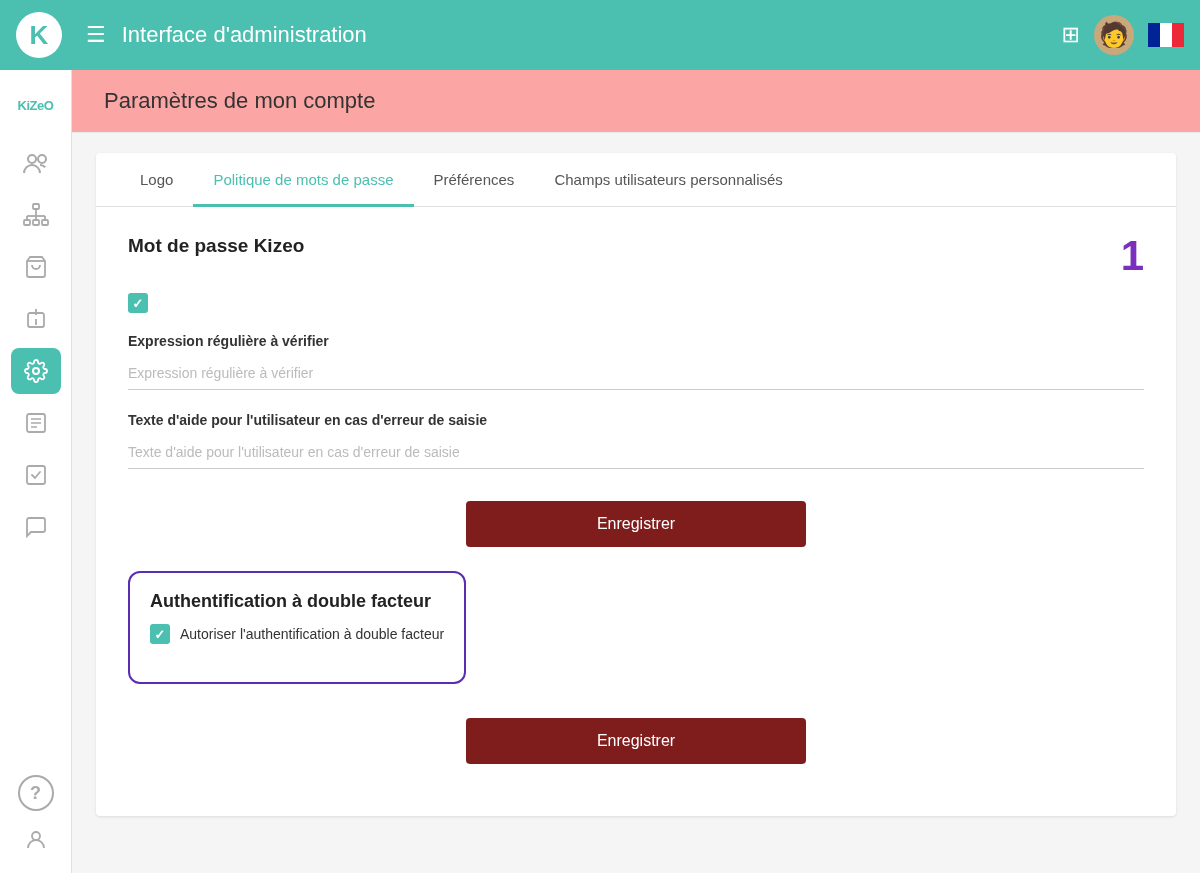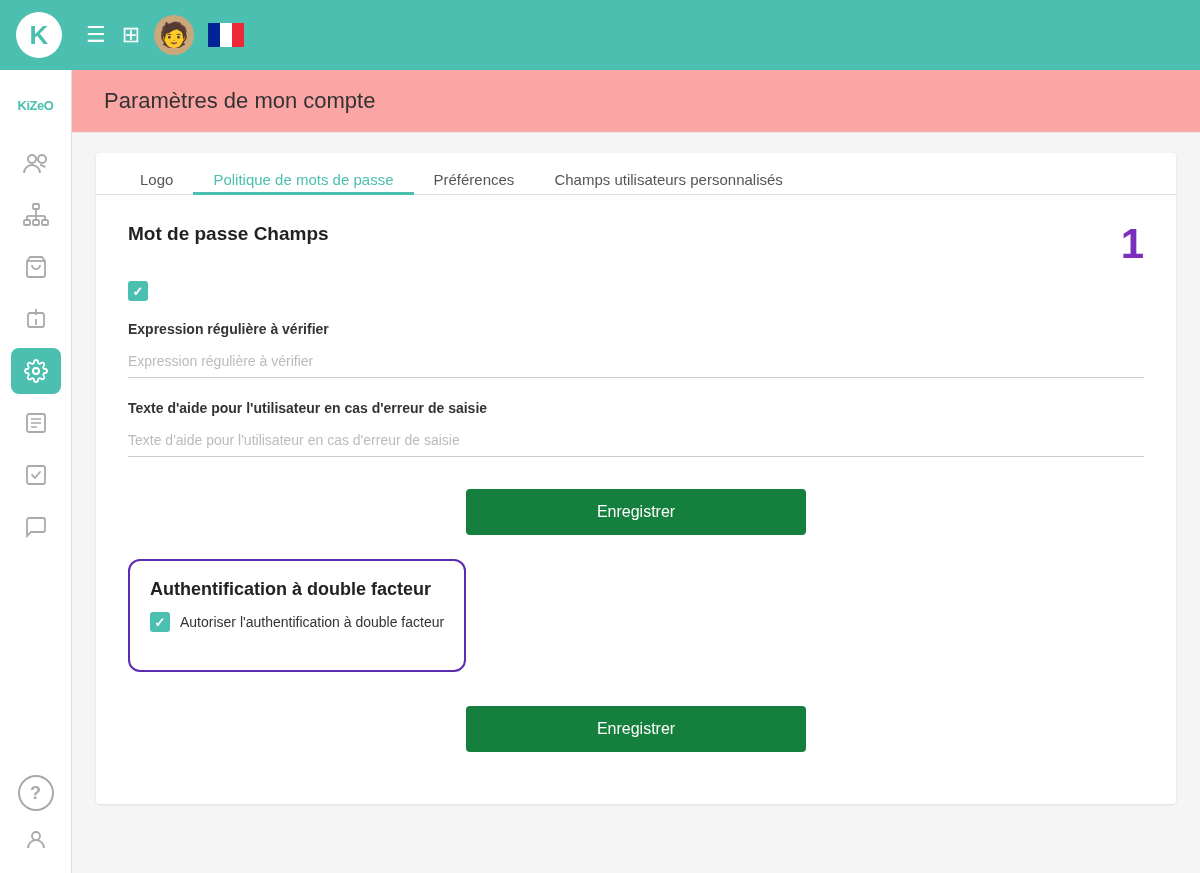--- a/index.html
+++ b/index.html
@@ -146,21 +146,21 @@
       padding: 0;
     }
 
     
     .tabs {
       display: flex;
       border-bottom: 1px solid #e0e0e0;
       padding: 0 24px;
     }
     .tab {
-      padding: 18px 20px 4px;
+      padding: 18px 20px 16px;
       cursor: pointer;
       font-size: 15px;
       color: #555;
       border-bottom: 3px solid transparent;
       margin-bottom: -1px;
     }
     .tab.active {
       color: #4bbfb0;
       border-bottom-color: #4bbfb0;
       font-weight: 500;
@@ -224,21 +224,21 @@
     }
     .field-input::placeholder {
       color: #bbb;
     }
 
     
     .save-btn {
       display: block;
       width: 340px;
       margin: 10px auto 24px;
-      background: #15803d;
+      background: #7f1d1d;
       color: #fff;
       border: none;
       border-radius: 4px;
       padding: 14px;
       font-size: 16px;
       cursor: pointer;
       text-align: center;
     }
 
     
@@ -257,20 +257,21 @@
     }
   </style>
 </head>
 <body>
 
 <div class="top-header">
   <div class="logo-circle">
     <span class="logo-k">K</span>
   </div>
   <span class="hamburger-icon">☰</span>
+  <span class="header-title">Interface d'administration</span>
   <div class="header-actions">
 
     <span style="color:#fff; font-size:22px; cursor:pointer;">
       ⊞
     </span>
 
     <div class="avatar">
       <span class="avatar-face">🧑</span>
     </div>
 
@@ -381,21 +382,21 @@
         <div class="tab">Logo</div>
         <div class="tab active">Politique de mots de passe</div>
         <div class="tab">Préférences</div>
         <div class="tab">Champs utilisateurs personnalisés</div>
       </div>
 
       <div class="card-content">
 
         
         <div style="display:flex; justify-content:space-between; align-items:flex-start; margin-bottom:16px;">
-          <h2 class="section-title">Mot de passe Champs</h2>
+          <h2 class="section-title">Mot de passe Kizeo</h2>
           <span style="font-size:42px; font-weight:700; color:#7b2fbe; line-height:1;">1</span>
         </div>
 
         
         <div class="checkbox-row">
           <div class="checkbox-custom">
             <span class="check">✓</span>
           </div>
         </div>
 

